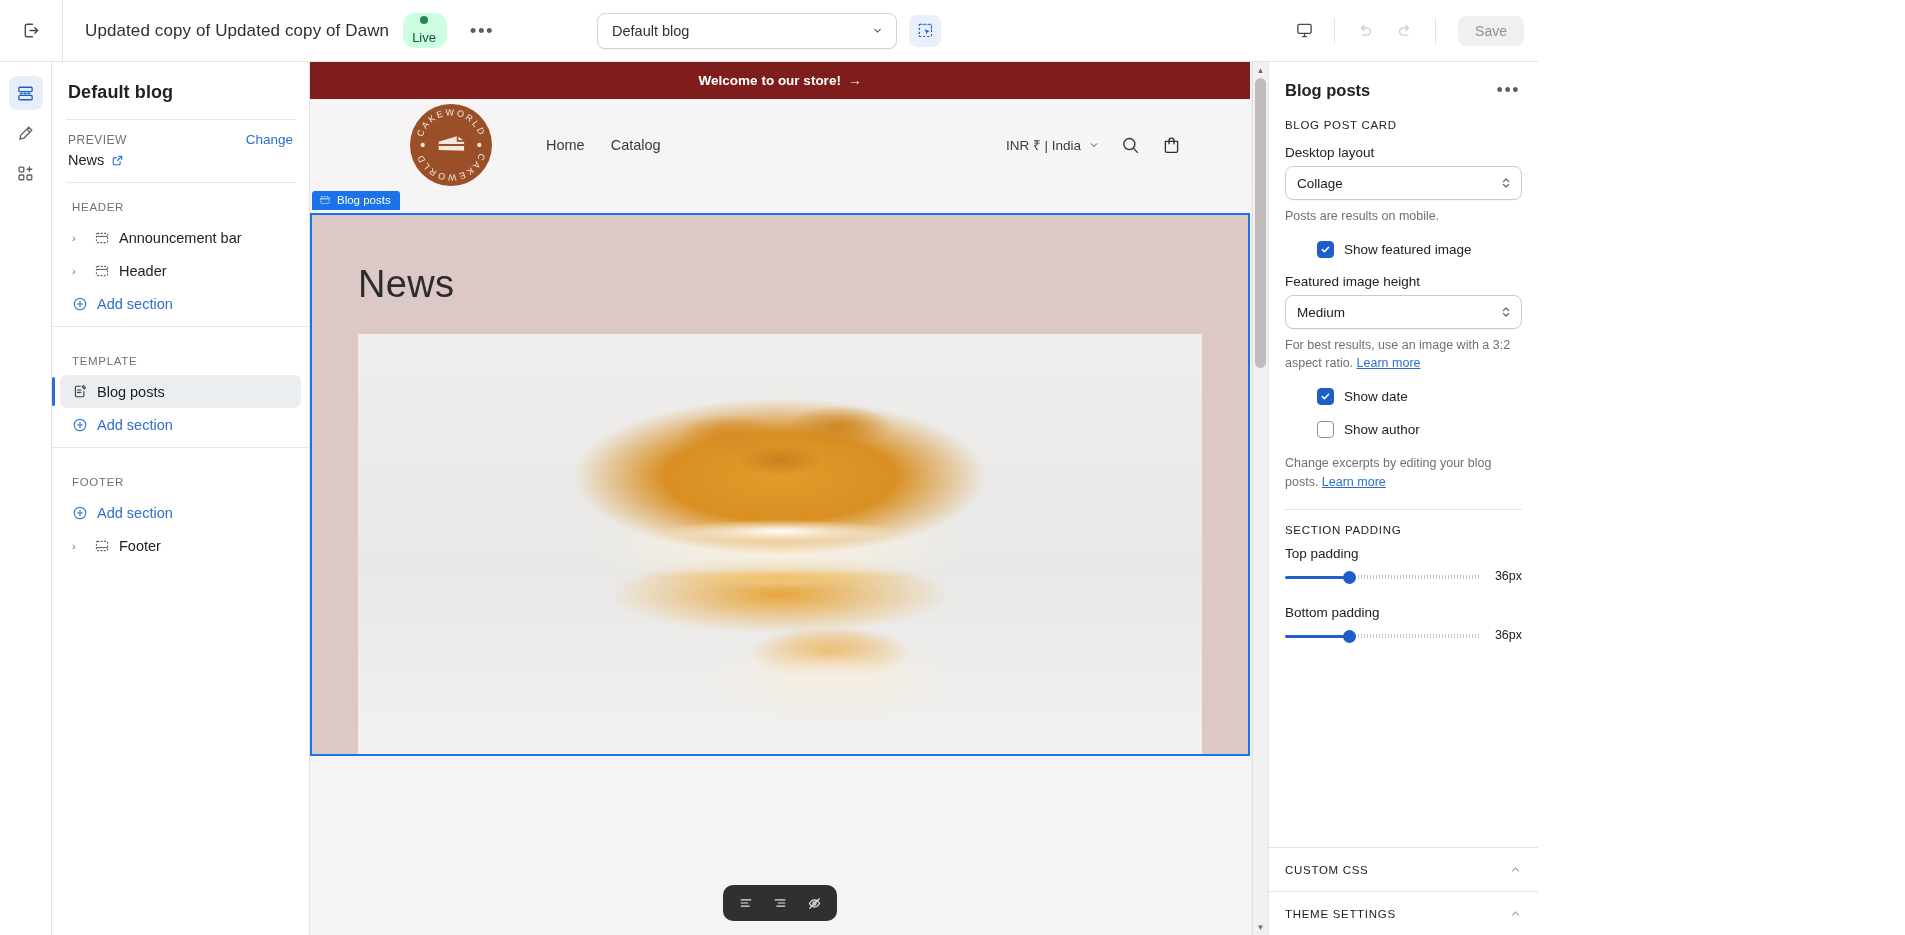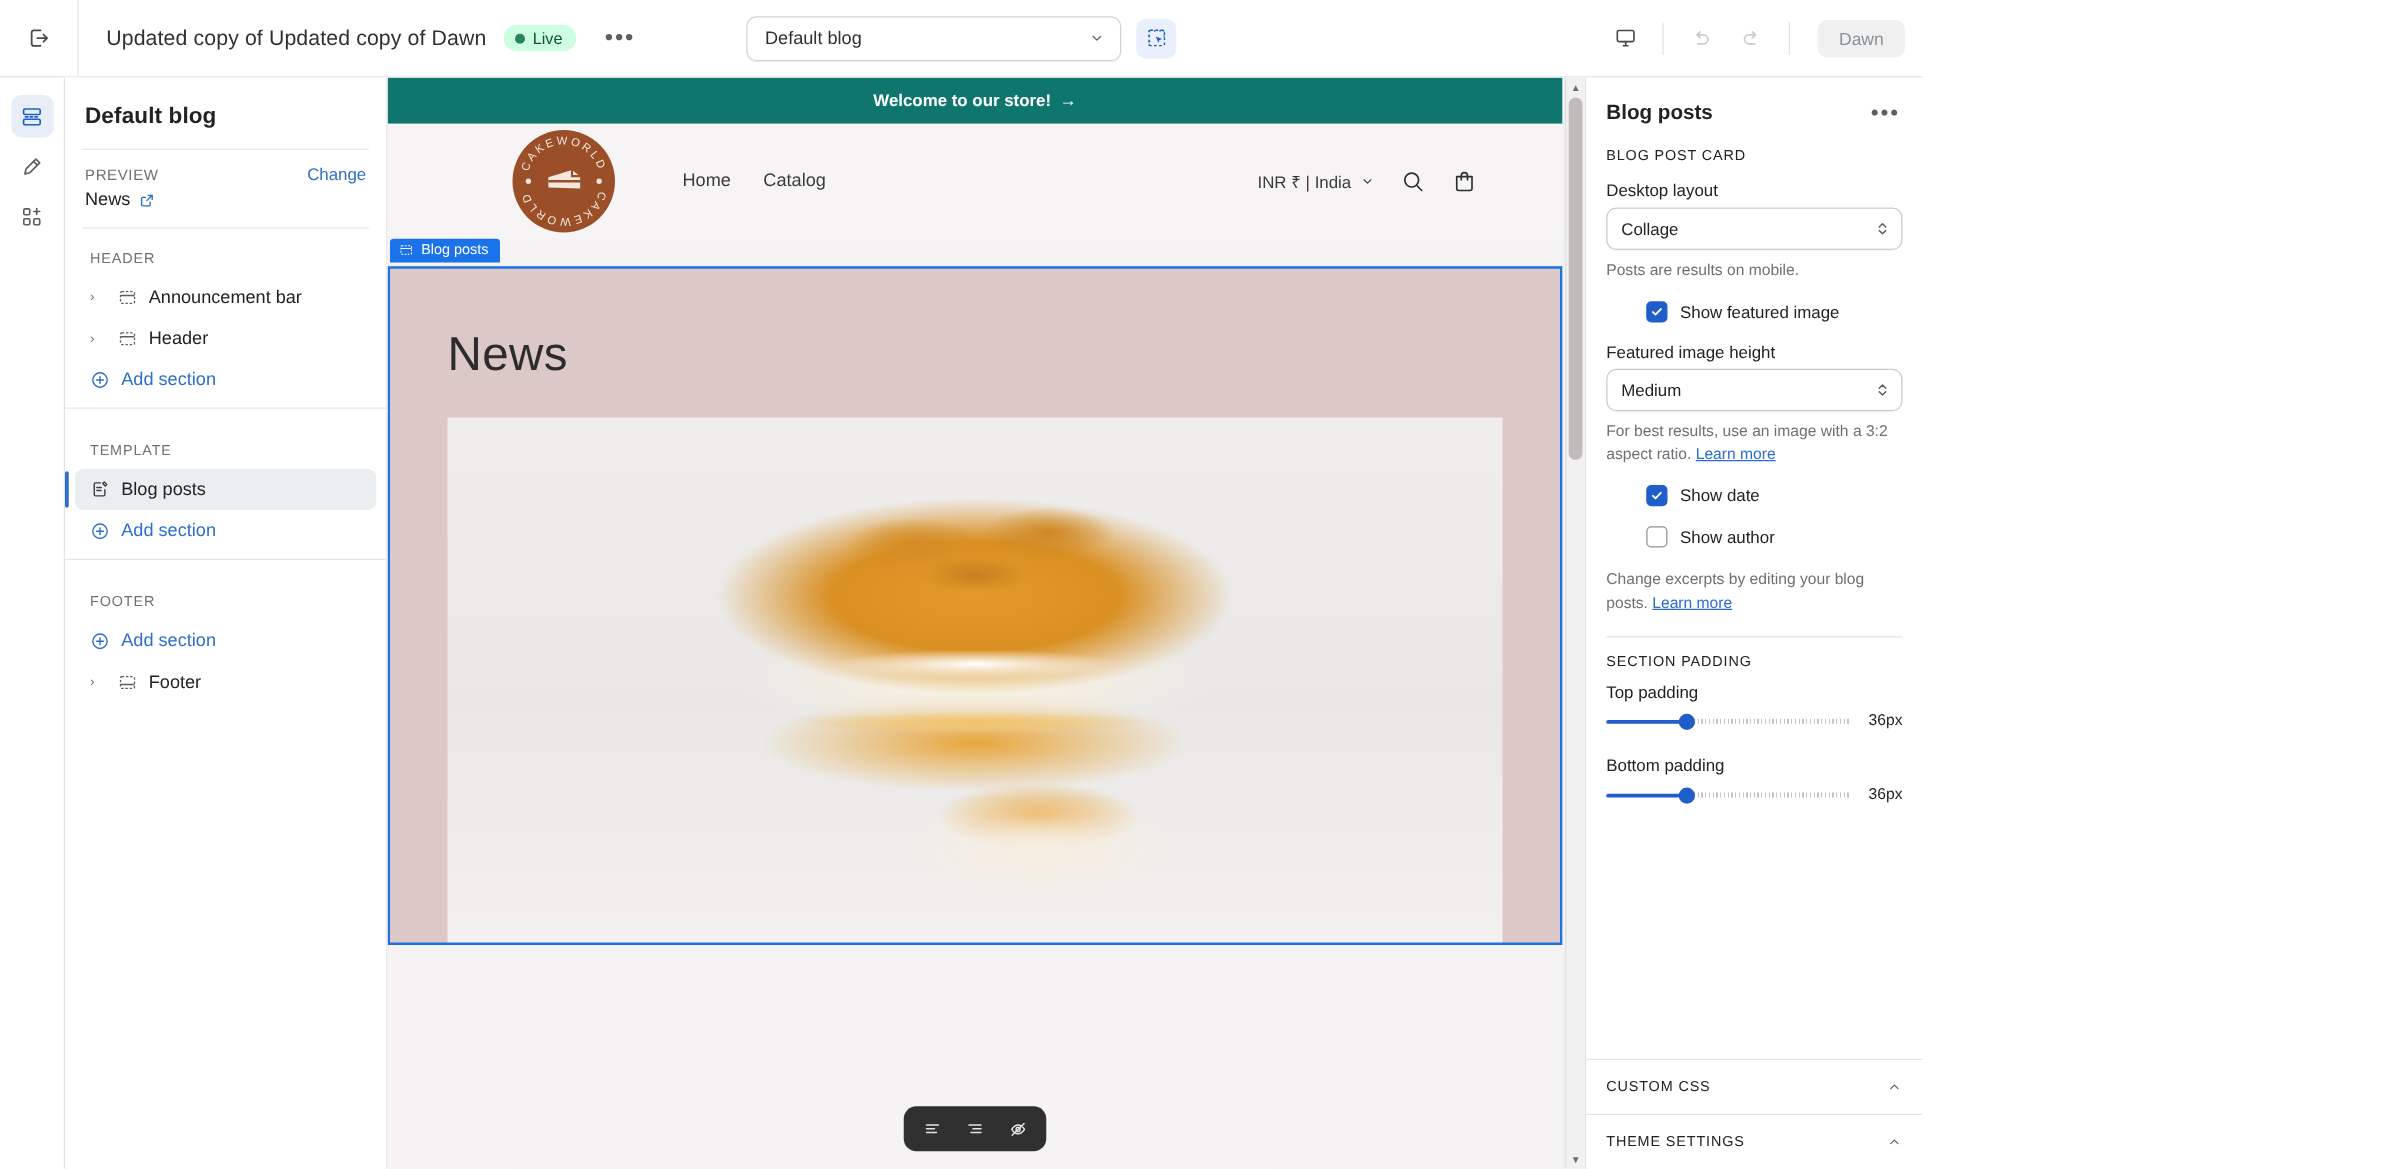--- a/index.html
+++ b/index.html
@@ -29,20 +29,21 @@
   .theme-name {
     font-size: 17px; color: #303030; margin-left: 22px; white-space: nowrap;
     letter-spacing: 0.1px;
   }
   .live-badge {
     margin-left: 14px;
     background: #cdfee1; color: #0c5132;
     border-radius: 12px; padding: 3px 11px 3px 9px;
     font-size: 13px; display: inline-flex; align-items: center; gap: 6px;
     white-space: nowrap;
+    flex-direction: column;
   }
   .live-dot { width: 8px; height: 8px; border-radius: 50%; background: #29845a; display:inline-block; }
   .topbar-more {
     margin-left: 20px; width: 30px; height: 30px; border-radius: 7px;
     display: flex; align-items: center; justify-content: center;
     color: #5c5f62; font-size: 19px; letter-spacing: 1.5px; cursor: pointer;
   }
   .topbar-center {
     position: absolute; left: 50%; transform: translateX(-50%);
     display: flex; align-items: center; gap: 12px;
@@ -145,21 +146,21 @@
     display: flex; align-items: stretch; justify-content: center;
     padding: 0; position: relative; overflow: hidden;
   }
   .frame-wrap { position: relative; width: 100%; height: 100%; }
   .frame {
     position: absolute; left: 0; top: 0;
     width: calc(100% - 18px); height: 100%;
     background: #f5f3f3; overflow: hidden;
   }
   .ann-bar {
-    height: 37px; background: #0f766e; color: #fff;
+    height: 37px; background: #7f1d1d; color: #fff;
     display: flex; align-items: center; justify-content: center;
     font-size: 13.5px; font-weight: 600; gap: 7px;
   }
   .store-header {
     height: 92px; background: #f6f4f4;
     display: flex; align-items: center; padding: 0 68px; gap: 0;
   }
   .logo {
     width: 82px; height: 82px; border-radius: 50%;
     background: #9a4f28; position: relative; flex: 0 0 82px;
@@ -345,21 +346,21 @@
           <path d="M9 3.8L6.2 6.5 9 9.2" stroke-linecap="round" stroke-linejoin="round"></path>
         </svg>
       </div>
       <div class="ticon disabled">
         <svg width="18" height="18" viewBox="0 0 20 20" fill="none" stroke="#c9cccf" stroke-width="1.5">
           <path d="M13.4 6.5H8a4 4 0 0 0 0 8h5" stroke-linecap="round"></path>
           <path d="M11 3.8l2.8 2.7L11 9.2" stroke-linecap="round" stroke-linejoin="round"></path>
         </svg>
       </div>
       <div class="vdiv"></div>
-      <div class="save-btn">Dawn</div>
+      <div class="save-btn">Save</div>
     </div>
   </div>
 
   <div class="body">
 
     <div class="rail">
       <div class="rail-btn active">
         <svg width="19" height="19" viewBox="0 0 20 20" fill="none" stroke="#1c5fc7" stroke-width="1.4">
           <rect x="3" y="3.4" width="14" height="4.6" rx="1.2"></rect>
           <rect x="3" y="12" width="14" height="4.6" rx="1.2"></rect>

